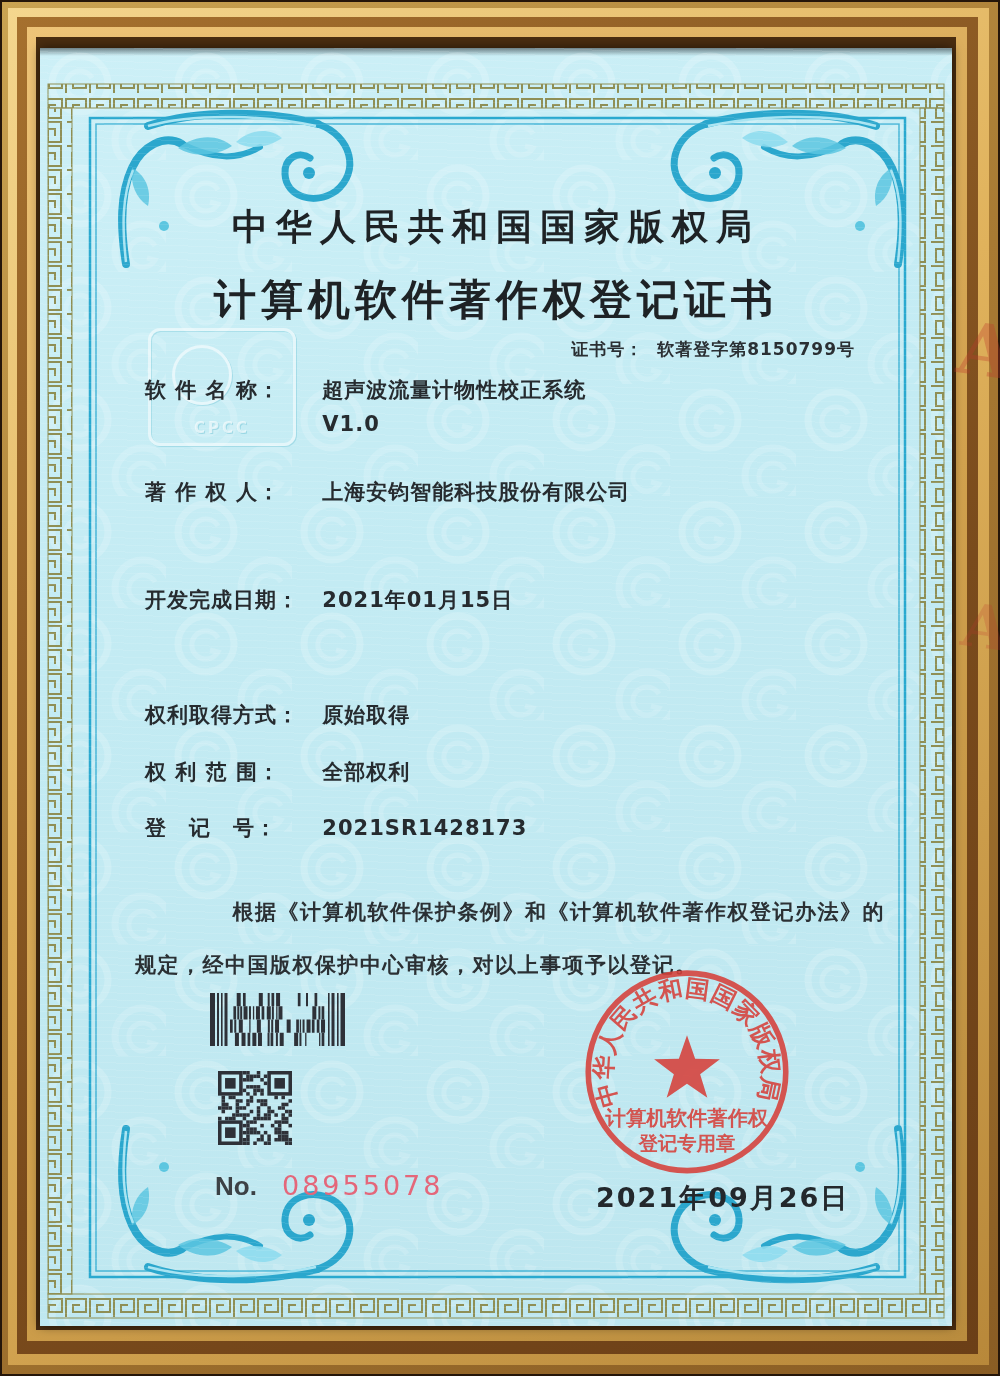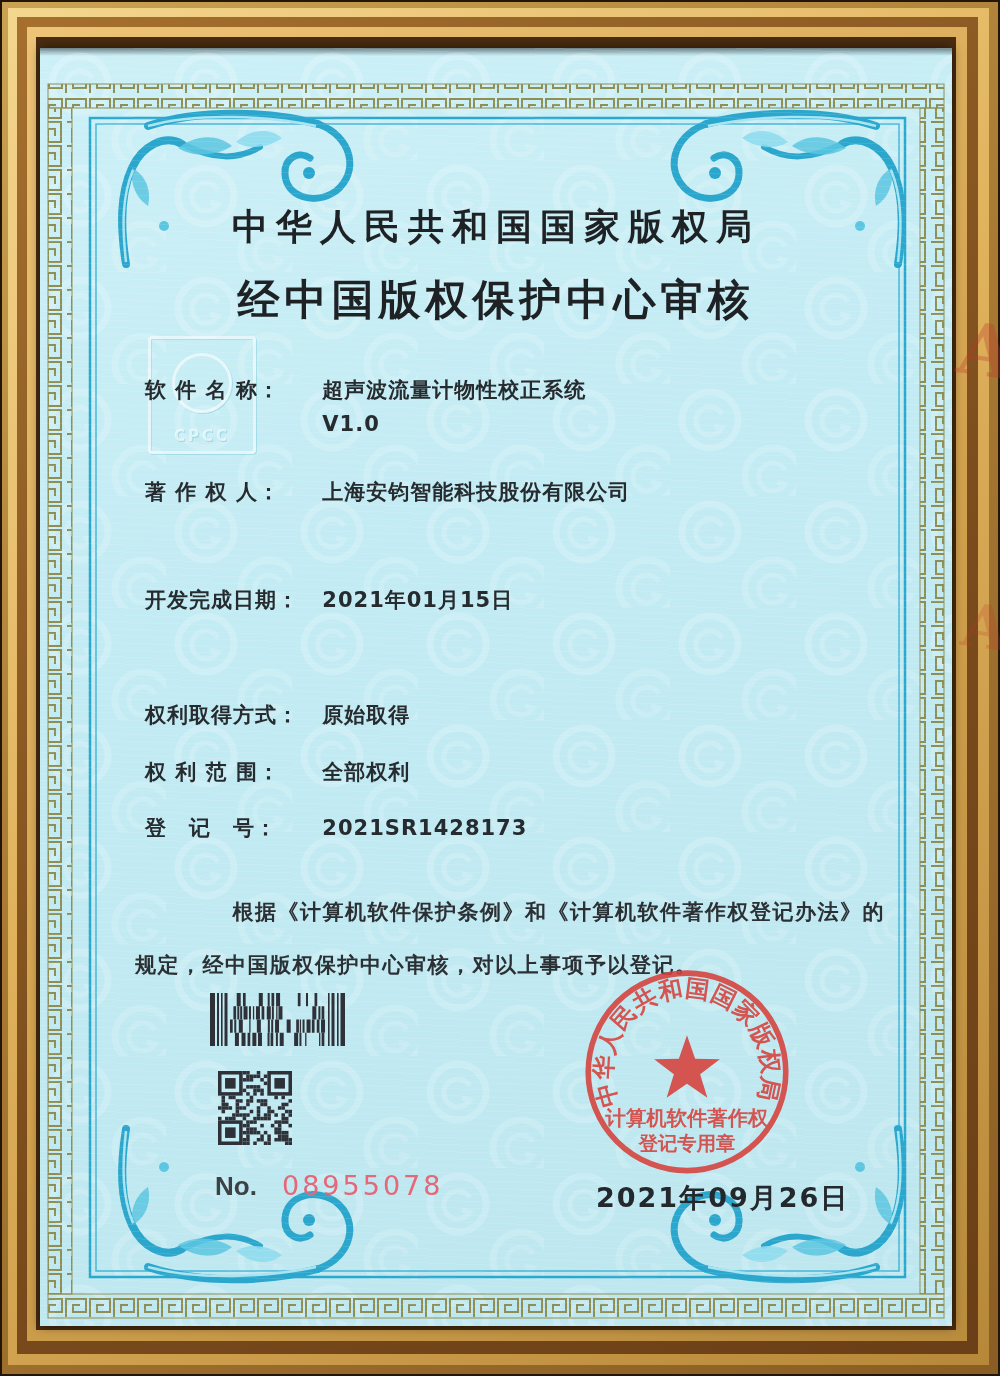--- a/index.html
+++ b/index.html
@@ -23,24 +23,24 @@
     position:absolute;left:40px;top:48px;width:912px;height:1278px;
     background:linear-gradient(160deg,#cdf0f7 0%,#c3ebf3 40%,#bde6ef 100%);
     box-shadow:0 0 10px rgba(0,0,0,.55);
   }
   .paper::before{content:"";position:absolute;left:0;top:0;right:0;height:8px;
     background:linear-gradient(to bottom,rgba(15,20,25,.5),rgba(15,20,25,0));}
   .paper::after{content:"";position:absolute;inset:0;pointer-events:none;
     background:repeating-linear-gradient(2deg,transparent 0 6px,rgba(255,255,255,.09) 6px 7px);}
   .wm-svg,.border-svg{position:absolute;left:0;top:0;}
   
-  .emboss{position:absolute;left:108px;top:288px;width:102px;height:112px;
-    border:3px solid rgba(255,255,255,.65);border-radius:4px;
+  .emboss{position:absolute;left:108px;top:280px;width:102px;height:112px;
+    border:3px solid rgba(255,255,255,.65);border-radius:12px;
     box-shadow:1px 1px 0 rgba(90,185,205,.4), inset 1px 1px 0 rgba(90,185,205,.35);
-    opacity:.8;z-index:1;}
+    opacity:.8;z-index:1;padding-left:40px;}
   .emboss .ecirc{position:absolute;left:21px;top:14px;width:54px;height:54px;border-radius:50%;
     border:3px solid rgba(255,255,255,.7);box-shadow:1px 1px 0 rgba(90,185,205,.4);}
   .emboss .etext{position:absolute;left:0;right:0;bottom:6px;text-align:center;
     font-size:15px;font-weight:bold;letter-spacing:3px;color:rgba(255,255,255,.75);
     text-shadow:1px 1px 0 rgba(90,185,205,.5);}
   
   .t{position:absolute;color:#23282c;z-index:2;}
   .authority{left:0;width:100%;top:155px;text-align:center;font-size:36px;font-weight:bold;
     letter-spacing:8px;color:#1e2225;}
   .cert-title{left:0;width:100%;top:224px;text-align:center;font-size:42px;font-weight:bold;
@@ -125,22 +125,25 @@
     <use href="#flr" transform="translate(78,1231) scale(1,-1)"></use>
     <use href="#flr" transform="translate(866,1231) scale(-1,-1)"></use>
   </svg>
 
   <div class="emboss">
     <div class="ecirc"></div>
     <div class="etext">CPCC</div>
   </div>
 
   <div class="t authority">中华人民共和国国家版权局</div>
-  <div class="t cert-title">经中国版权保护中心审核</div>
-
+  <div class="t cert-title">计算机软件著作权登记证书</div>
+
+  <div class="t certno">
+    <span>证书号：</span><span class="gap"></span><span>软著登字第8150799号</span>
+  </div>
 
   <div class="t field-row" style="top:328px">
     <span class="flabel">软 件 名 称：</span>
     <span class="fvalue">超声波流量计物性校正系统</span>
   </div>
   <div class="t field-row" style="top:364px">
     <span class="flabel"></span>
     <span class="fvalue">V1.0</span>
   </div>
   <div class="t field-row" style="top:430px">

